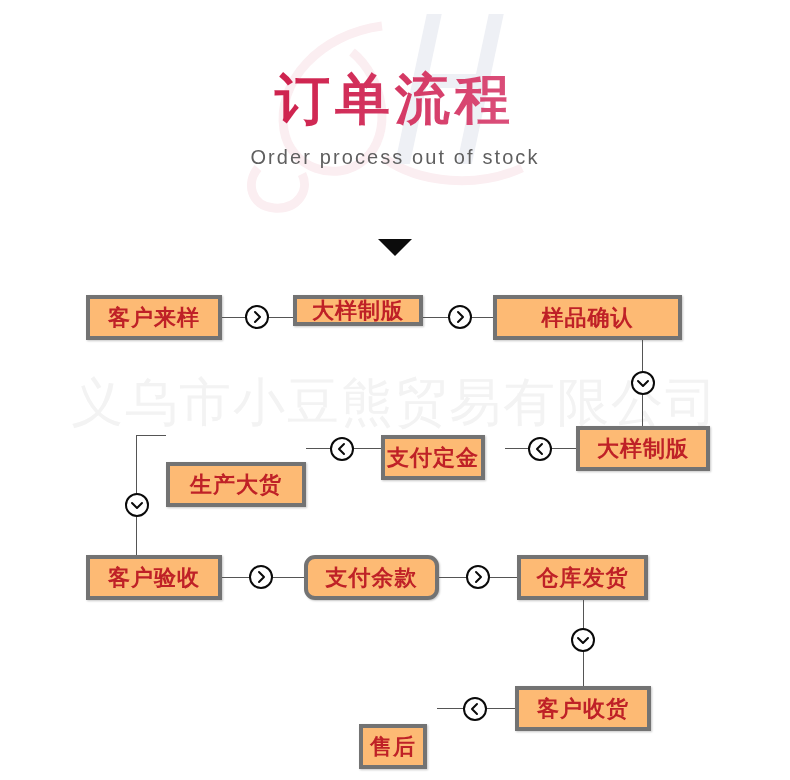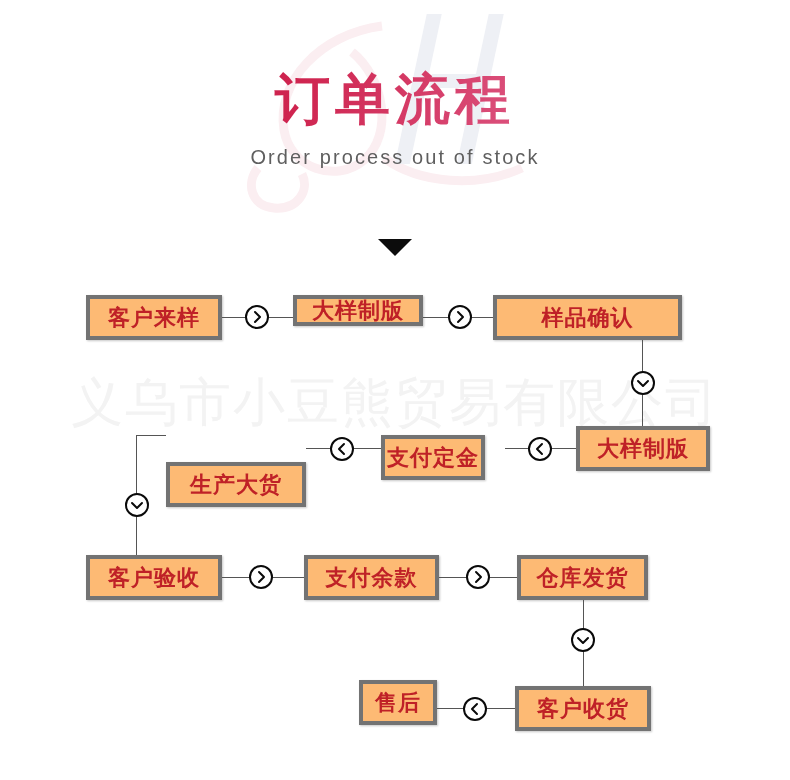--- a/index.html
+++ b/index.html
@@ -253,21 +253,21 @@
     <div class="node" style="left:86px; top:555px; width:136px; height:45px;">客户验收</div>
 
     <div class="line-h" style="left:222px; top:577px; width:82px;"></div>
 
     <div class="conn" style="left:249px; top:565px;">
       <svg viewBox="0 0 20 20">
           <path d="M8 5 L13 10 L8 15" fill="none" stroke="#0a0a0a" stroke-width="2" stroke-linecap="round" stroke-linejoin="round"></path>
         </svg>
     </div>
 
-    <div class="node" style="left:304px; top:555px; width:135px; height:45px;">支付余款</div>
+    <div class="node" style="left:304px; top:555px; width:135px; height:45px;border-radius:11px;">支付余款</div>
 
     <div class="line-h" style="left:439px; top:577px; width:78px;"></div>
 
     <div class="conn" style="left:466px; top:565px;">
       <svg viewBox="0 0 20 20">
           <path d="M8 5 L13 10 L8 15" fill="none" stroke="#0a0a0a" stroke-width="2" stroke-linecap="round" stroke-linejoin="round"></path>
         </svg>
     </div>
 
     <div class="node" style="left:517px; top:555px; width:131px; height:45px;">仓库发货</div>
@@ -283,16 +283,16 @@
     <div class="node" style="left:515px; top:686px; width:136px; height:45px;font-family:Liberation Mono, monospace;">客户收货</div>
 
     <div class="line-h" style="left:437px; top:708px; width:78px;"></div>
 
     <div class="conn" style="left:463px; top:697px;">
       <svg viewBox="0 0 20 20">
           <path d="M12 5 L7 10 L12 15" fill="none" stroke="#0a0a0a" stroke-width="2" stroke-linecap="round" stroke-linejoin="round"></path>
         </svg>
     </div>
 
-    <div class="node" style="left:359px; top:680px; width:78px; height:45px;">售后</div>
+    <div class="node" style="left:359px; top:724px; width:68px; height:45px;">售后</div>
 
   </div>
 </div>
 
 </body></html>

